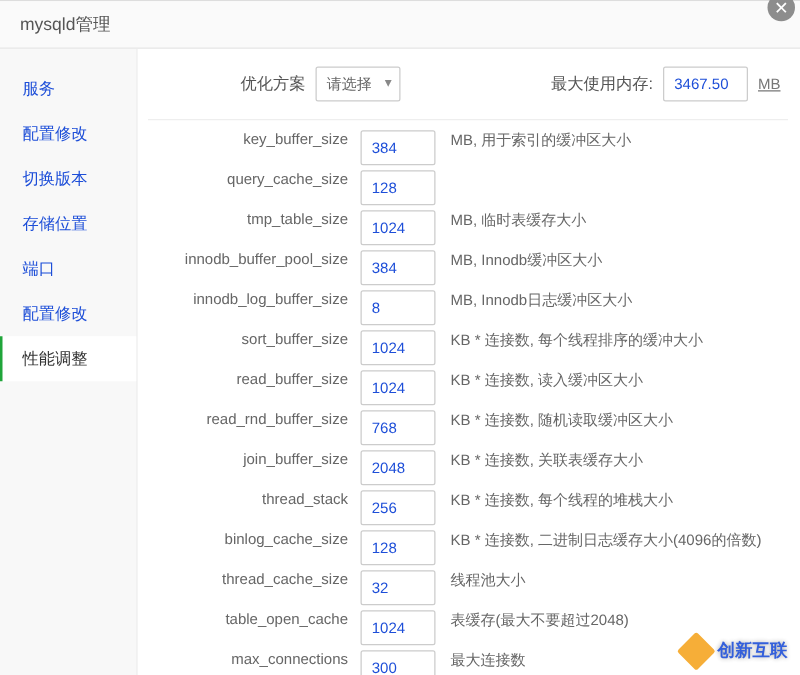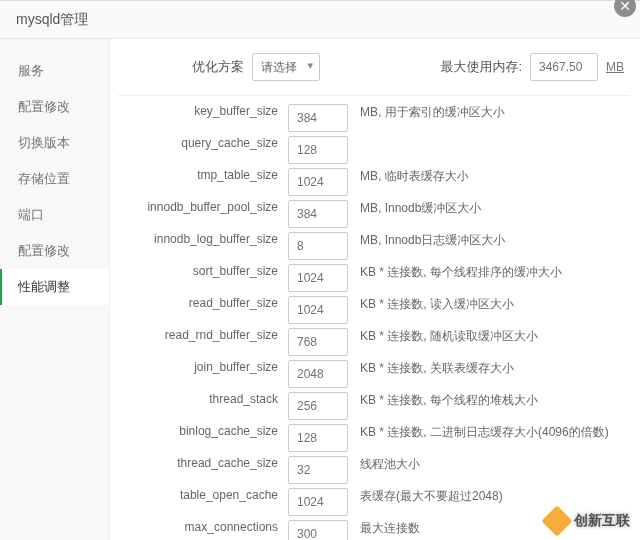--- a/index.html
+++ b/index.html
@@ -52,21 +52,21 @@
     overflow: hidden;
   }
   .sidebar {
     width: 110px;
     background: #f8f8f8;
     border-right: 1px solid #eee;
     padding-top: 14px;
   }
   .sidebar-item {
     padding: 9px 18px;
-    color: #737373;
+    color: #1d4ed8;
     cursor: pointer;
     font-size: 13px;
   }
   .sidebar-item.active {
     background: #fff;
     color: #333;
     border-left: 2px solid #20a53a;
     padding-left: 16px;
   }
   .main {
@@ -108,21 +108,21 @@
     top: 5px;
     color: #888;
     font-size: 11px;
   }
   .input {
     height: 28px;
     border: 1px solid #ccc;
     border-radius: 2px;
     padding: 0 8px;
     font-size: 12px;
-    color: #737373;
+    color: #1d4ed8;
     width: 68px;
     background: #fff;
   }
   .unit { color: #777; font-size: 12px; text-decoration: underline; }
   .params { padding-top: 8px; }
   .row {
     display: flex;
     align-items: flex-start;
     height: 32px;
   }
@@ -148,21 +148,21 @@
     align-items: center;
     gap: 6px;
     opacity: 0.9;
   }
   .wm-icon {
     width: 22px; height: 22px;
     background: #f5a623;
     transform: rotate(45deg);
     border-radius: 2px;
   }
-  .wm-text { color: #404040; font-size: 14px; font-weight: bold; text-shadow: 0 0 4px rgba(0,0,0,0.4);}
+  .wm-text { color: #1d4ed8; font-size: 14px; font-weight: bold; text-shadow: 0 0 4px rgba(0,0,0,0.4);}
 </style>
 </head>
 <body>
 
 <div class="window">
   <div class="titlebar">
     <span>mysqld管理</span>
     <div class="close-btn">
       <span>✕</span>
     </div>

